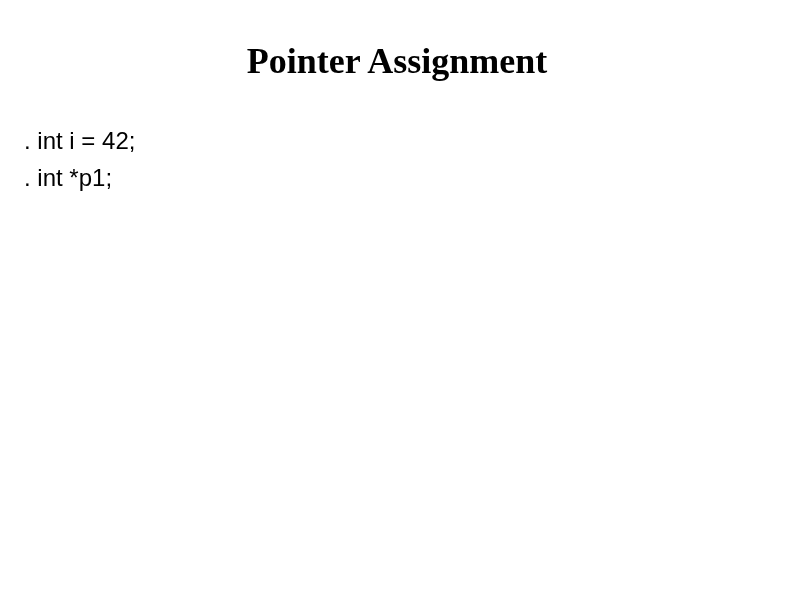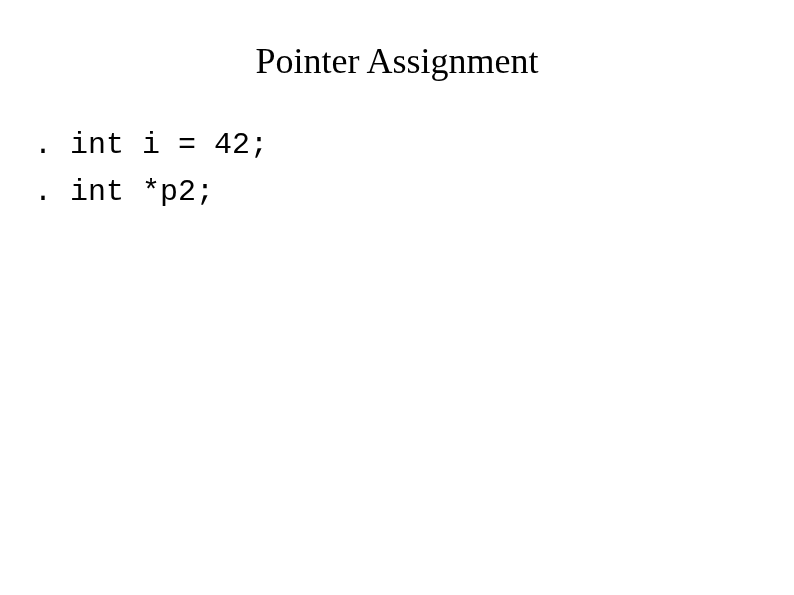--- a/index.html
+++ b/index.html
@@ -22,47 +22,47 @@
       background: #ffffff;
       display: flex;
       flex-direction: column;
       align-items: center;
       padding-top: 40px;
     }
 
     .title {
       font-family: Georgia, 'Times New Roman', serif;
       font-size: 36px;
-      font-weight: normal;
+      font-weight: bold;
       color: #000000;
       margin-bottom: 40px;
       text-align: left;
     }
 
     .code-block {
-      font-family: Liberation Mono, monospace;
-      font-size: 30px;
+      font-family: Liberation Sans, sans-serif;
+      font-size: 24px;
       color: #000000;
       line-height: 1.55;
       text-align: left;
-      padding-left: 34px;
+      padding-left: 24px;
       width: 100%;
     }
 
     .code-line {
       display: block;
       white-space: pre;
     }
 
     .bold-line {
       font-weight: bold;
     }
   </style>
 </head>
 <body>
 
 <div class="page">
   <h1 class="title">Pointer Assignment</h1>
   <div class="code-block">
     <span class="code-line"><span>.</span><span> int i = 42;</span></span>
-    <span class="code-line"><span>.</span><span> int *p2;</span></span>
+    <span class="code-line"><span>.</span><span> int *p1;</span></span>
   </div>
 </div>
 
 </body></html>

